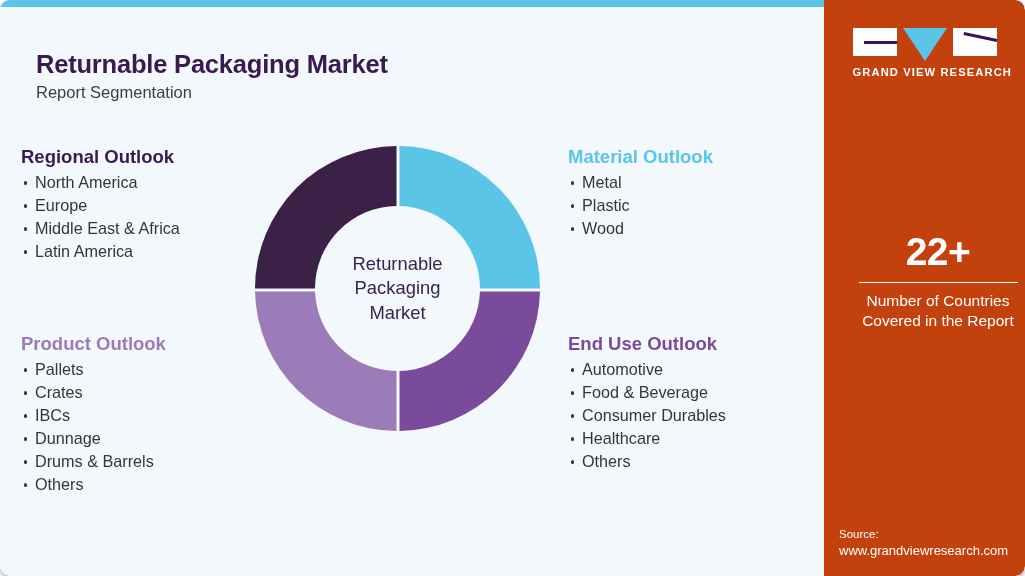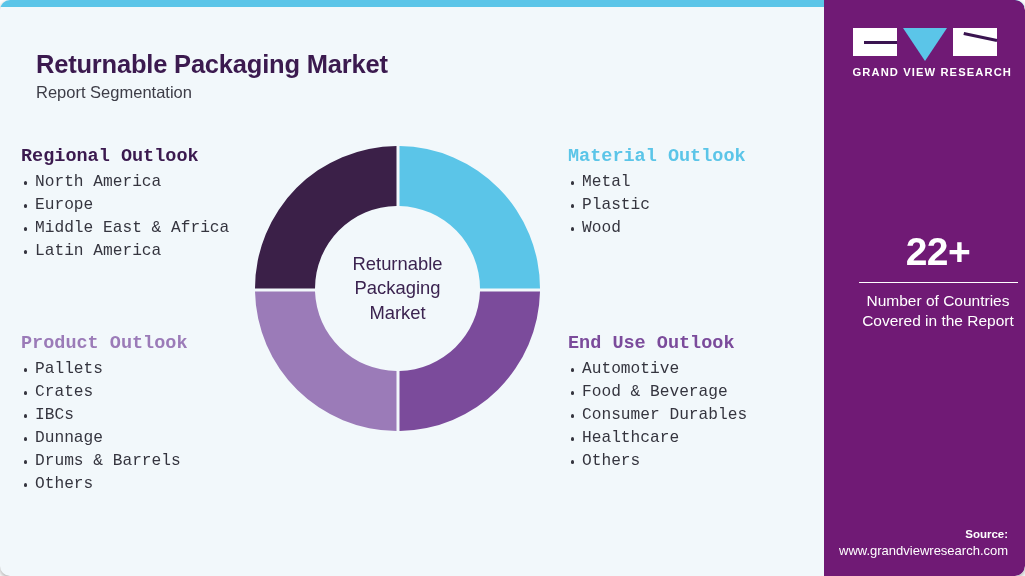--- a/index.html
+++ b/index.html
@@ -59,21 +59,21 @@
     line-height: 1.15;
   }
 
   
   .side-panel {
     position: absolute;
     top: 0;
     right: 0;
     width: 201px;
     height: 576px;
-    background: #701a75;
+    background: #c2410c;
     border-top-right-radius: 10px;
     border-bottom-right-radius: 10px;
   }
 
   .logo {
     position: absolute;
     top: 28px;
     left: 50%;
     transform: translateX(-50%);
     width: 144px;
@@ -154,33 +154,31 @@
   }
 
   .source {
     position: absolute;
     left: 15px;
     bottom: 16px;
     color: #ffffff;
   }
   .source-title {
     font-size: 11.5px;
-    font-weight: bold;
+    font-weight: normal;
     line-height: 1.45;
-    text-align: right;
   }
   .source-url {
     font-size: 13px;
     line-height: 1.35;
   }
 
   
   .outlook {
     position: absolute;
-    font-family: Liberation Mono, monospace;
   }
   .outlook h3 {
     margin: 0 0 3px 0;
     font-size: 18.5px;
     font-weight: bold;
     line-height: 1.2;
   }
   .outlook ul {
     margin: 0;
     padding: 0;

